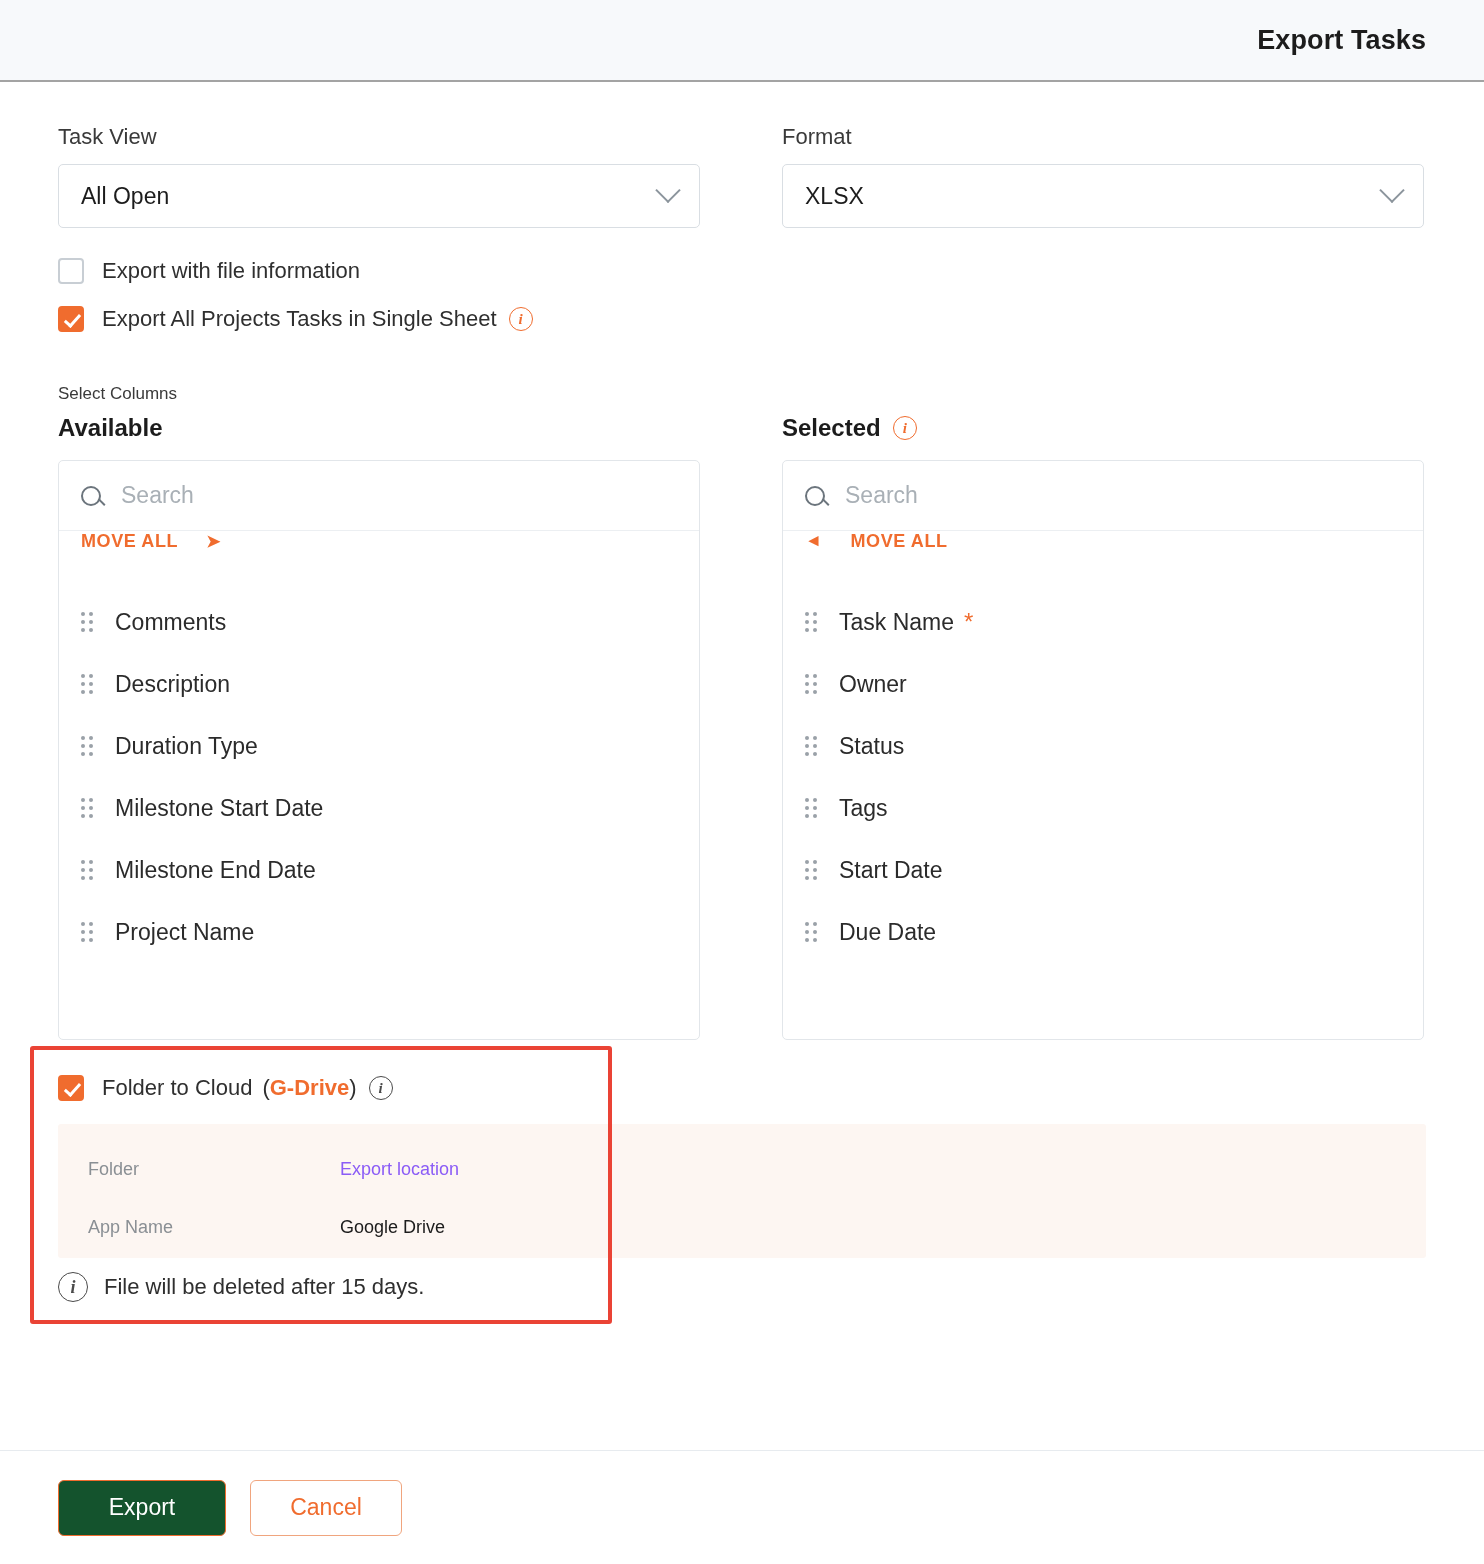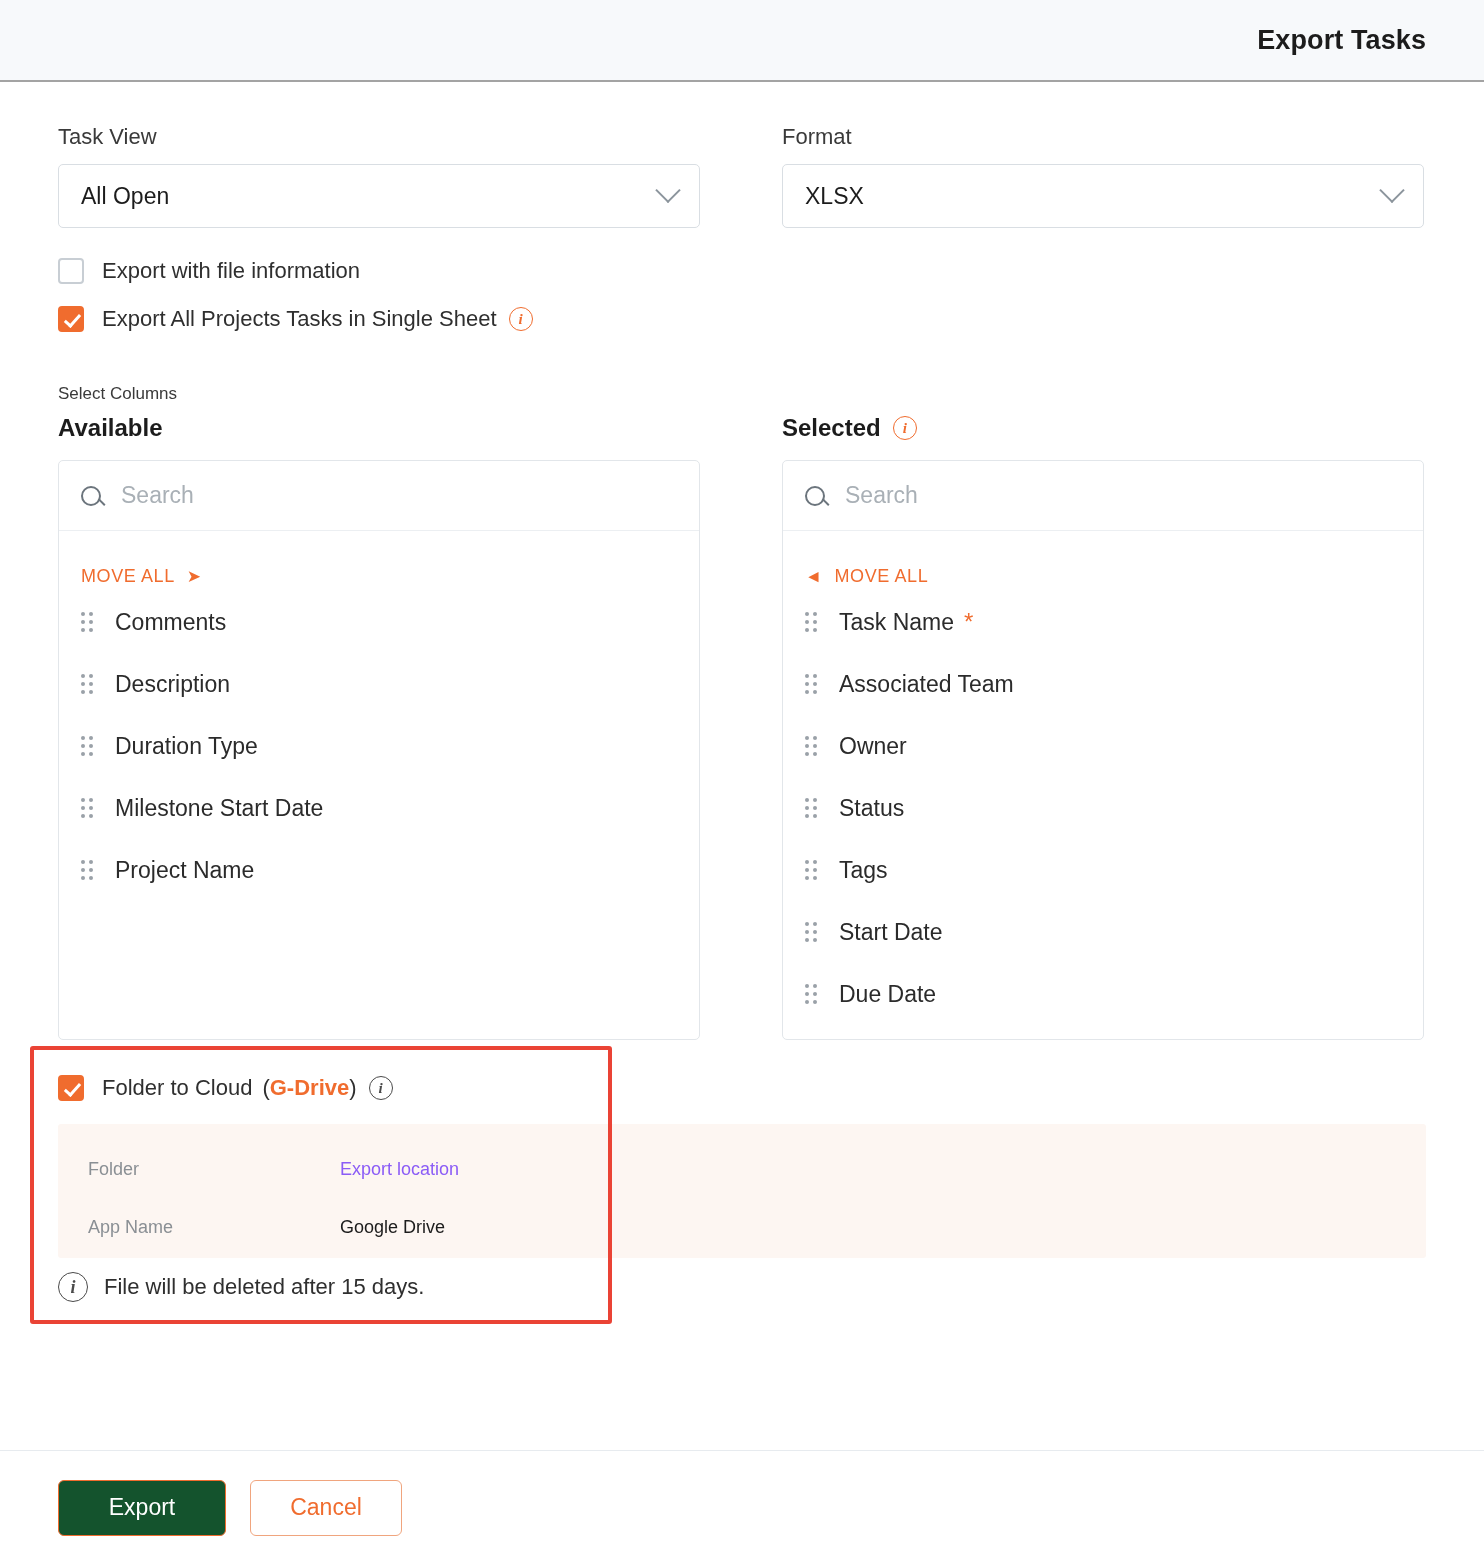--- a/index.html
+++ b/index.html
@@ -166,28 +166,28 @@
     font-size: 23px;
     font-family: "Liberation Sans", sans-serif;
     color: #1c1c1c;
     width: 100%;
     background: transparent;
   }
   .search-input::placeholder { color: #a9b0b6; }
   .move-all {
     height: 56px;
     flex: 0 0 56px;
-    display: flex; align-items: flex-end;
+    display: flex; align-items: flex-start;
     padding: 0 22px;
     color: #f06c2e;
     font-size: 18px;
-    font-weight: normal;
+    font-weight: bold;
     letter-spacing: .6px;
     cursor: pointer;
-    gap: 12px;
+    gap: 28px;
   }
   .move-all.right { justify-content: flex-start; }
   .arrow-r { font-size: 17px; }
   .list {
     flex: 1 1 auto;
     overflow: hidden;
     padding-top: 4px;
   }
   .list-item {
     display: flex; align-items: center;
@@ -400,20 +400,31 @@
             </div>
             <div class="list-item">
               <span class="grip">
                   <span></span>
                   <span></span>
                   <span></span>
                   <span></span>
                   <span></span>
                   <span></span>
                 </span>
+              <span>Milestone End Date</span>
+            </div>
+            <div class="list-item">
+              <span class="grip">
+                  <span></span>
+                  <span></span>
+                  <span></span>
+                  <span></span>
+                  <span></span>
+                  <span></span>
+                </span>
               <span>Project Name</span>
             </div>
           </div>
         </div>
       </div>
 
       <div class="col">
         <div class="sub-title">
           <span>Selected</span>
           <span class="info-i">i</span>
@@ -442,31 +453,20 @@
             </div>
             <div class="list-item">
               <span class="grip">
                   <span></span>
                   <span></span>
                   <span></span>
                   <span></span>
                   <span></span>
                   <span></span>
                 </span>
-              <span>Associated Team</span>
-            </div>
-            <div class="list-item">
-              <span class="grip">
-                  <span></span>
-                  <span></span>
-                  <span></span>
-                  <span></span>
-                  <span></span>
-                  <span></span>
-                </span>
               <span>Owner</span>
             </div>
             <div class="list-item">
               <span class="grip">
                   <span></span>
                   <span></span>
                   <span></span>
                   <span></span>
                   <span></span>
                   <span></span>

